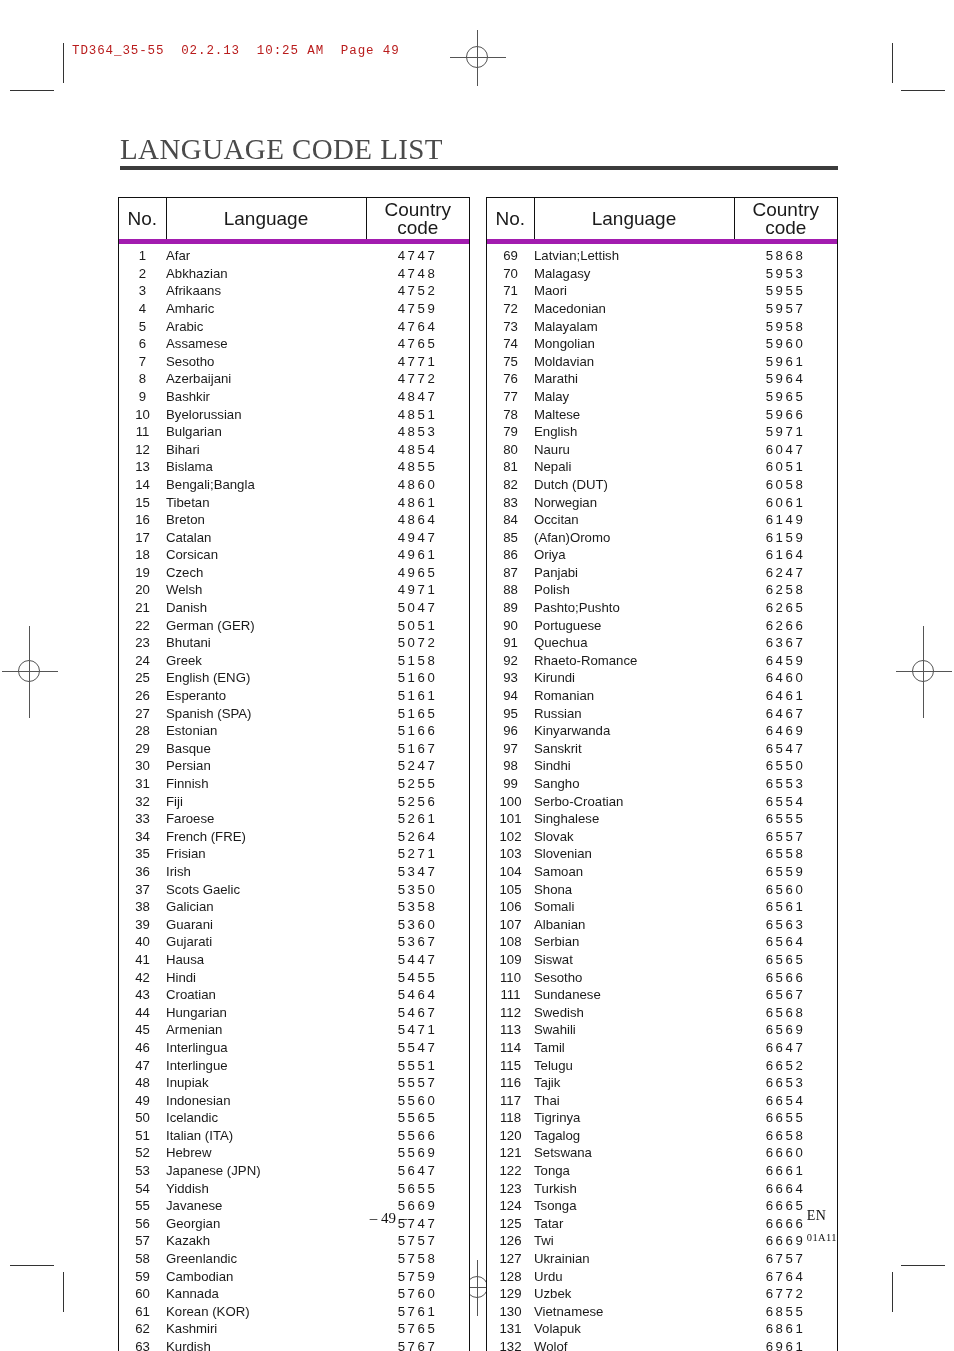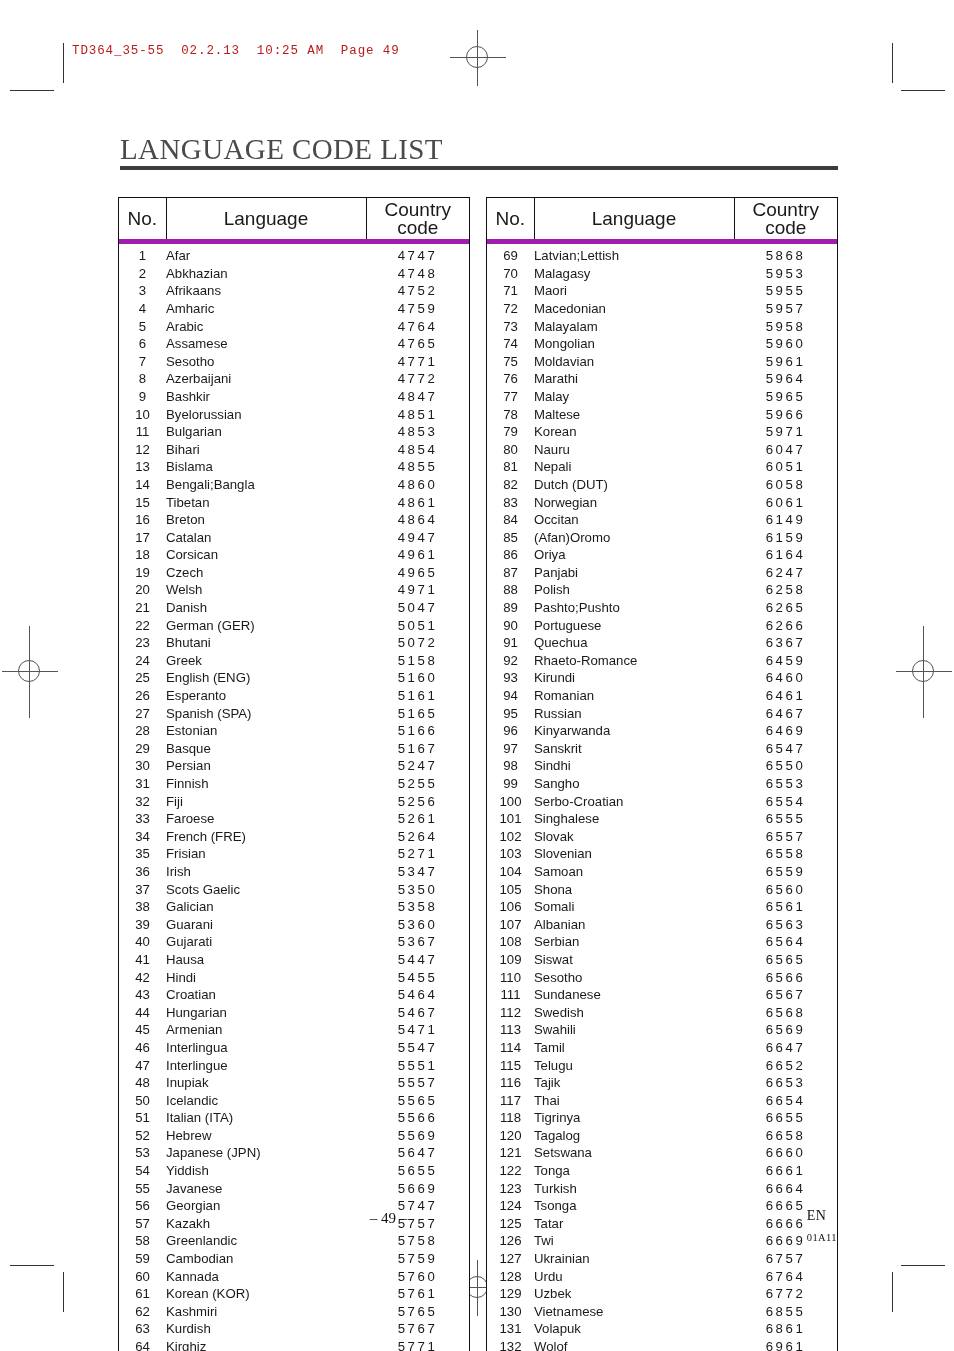--- a/index.html
+++ b/index.html
@@ -445,20 +445,25 @@
           <td class="d-no">47</td>
           <td class="d-lang">Interlingue</td>
           <td class="d-code">5551</td>
         </tr>
         <tr>
           <td class="d-no">48</td>
           <td class="d-lang">Inupiak</td>
           <td class="d-code">5557</td>
         </tr>
         <tr>
+          <td class="d-no">49</td>
+          <td class="d-lang">Indonesian</td>
+          <td class="d-code">5560</td>
+        </tr>
+        <tr>
           <td class="d-no">50</td>
           <td class="d-lang">Icelandic</td>
           <td class="d-code">5565</td>
         </tr>
         <tr>
           <td class="d-no">51</td>
           <td class="d-lang">Italian (ITA)</td>
           <td class="d-code">5566</td>
         </tr>
         <tr>
@@ -590,21 +595,21 @@
           <td class="d-lang">Malay</td>
           <td class="d-code">5965</td>
         </tr>
         <tr>
           <td class="d-no">78</td>
           <td class="d-lang">Maltese</td>
           <td class="d-code">5966</td>
         </tr>
         <tr>
           <td class="d-no">79</td>
-          <td class="d-lang">Korean</td>
+          <td class="d-lang">English</td>
           <td class="d-code">5971</td>
         </tr>
         <tr>
           <td class="d-no">80</td>
           <td class="d-lang">Nauru</td>
           <td class="d-code">6047</td>
         </tr>
         <tr>
           <td class="d-no">81</td>
           <td class="d-lang">Nepali</td>

